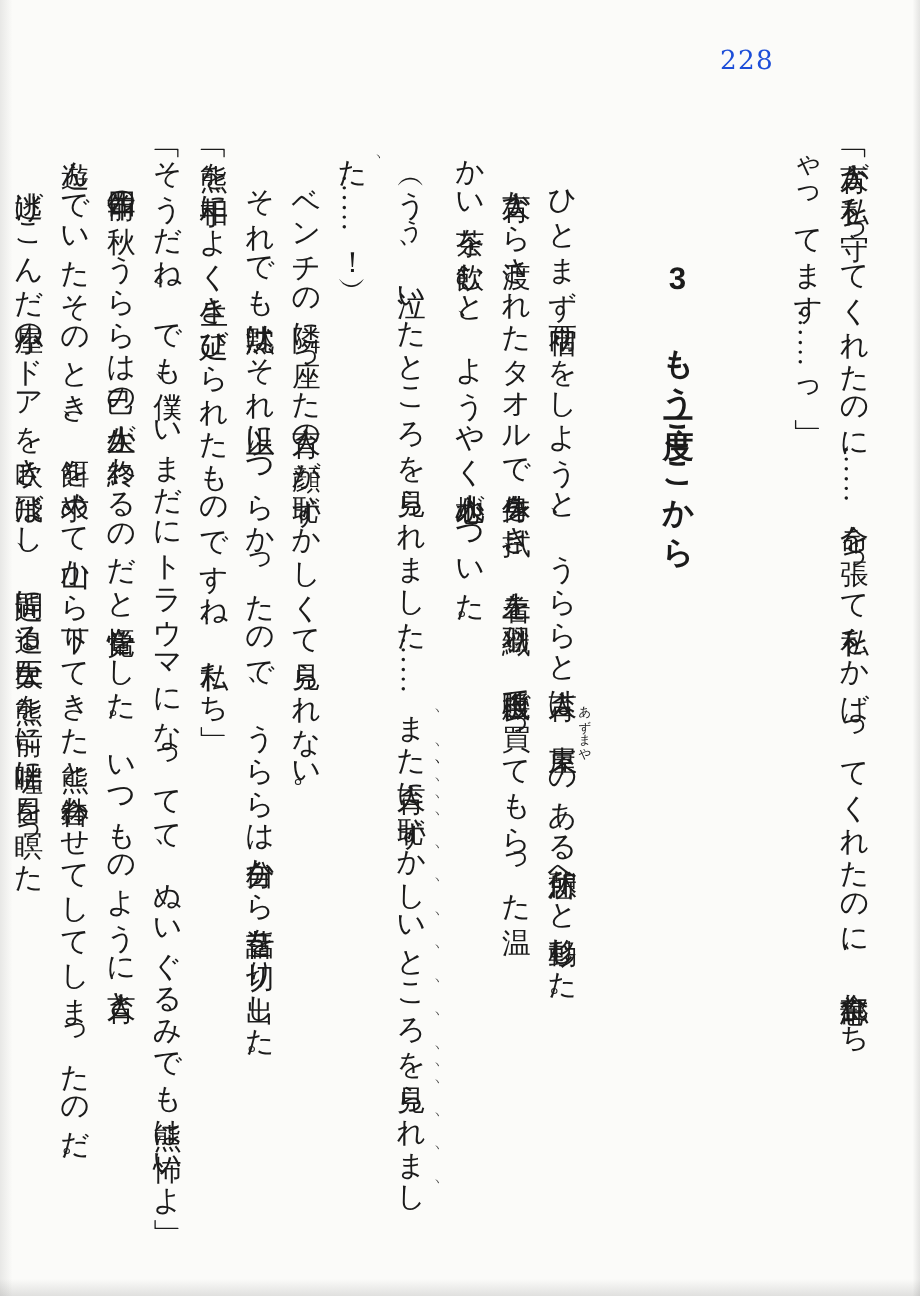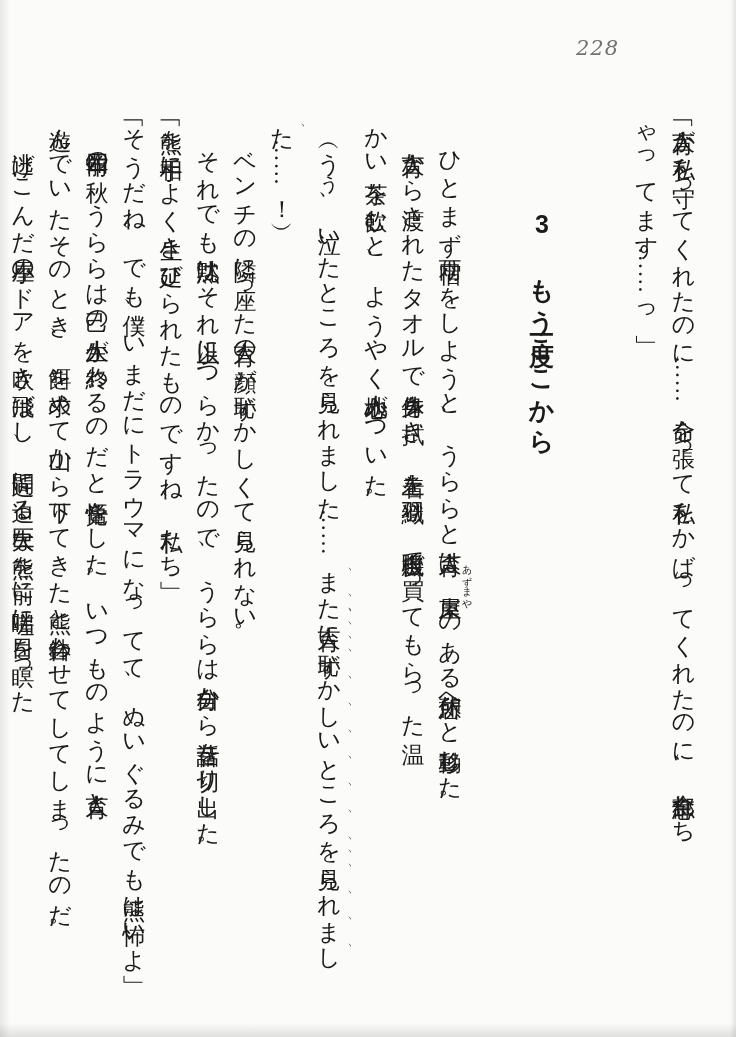--- a/index.html
+++ b/index.html
@@ -23,22 +23,21 @@
     pointer-events:none;
   }
   .page .shade-right{
     position:absolute;right:0;top:0;bottom:0;width:6px;
     background:linear-gradient(to left,rgba(60,60,60,.12),rgba(60,60,60,0));
     pointer-events:none;
   }
   .page-number{
     position:absolute;top:36px;left:576px;
     font-family:"DejaVu Serif","Liberation Serif",serif;
-    font-style:italic;
-    font-size:21px;letter-spacing:1px;color:#737373;
+    font-size:21px;letter-spacing:1px;color:#1d4ed8;
   }
   .text-flow{
     position:absolute;top:112px;right:34px;height:932px;
     writing-mode:vertical-rl;
     text-orientation:mixed;
     font-family:"Liberation Serif","DejaVu Serif",serif;
     font-size:23px;
     line-height:37px;
     letter-spacing:0.5px;
   }

